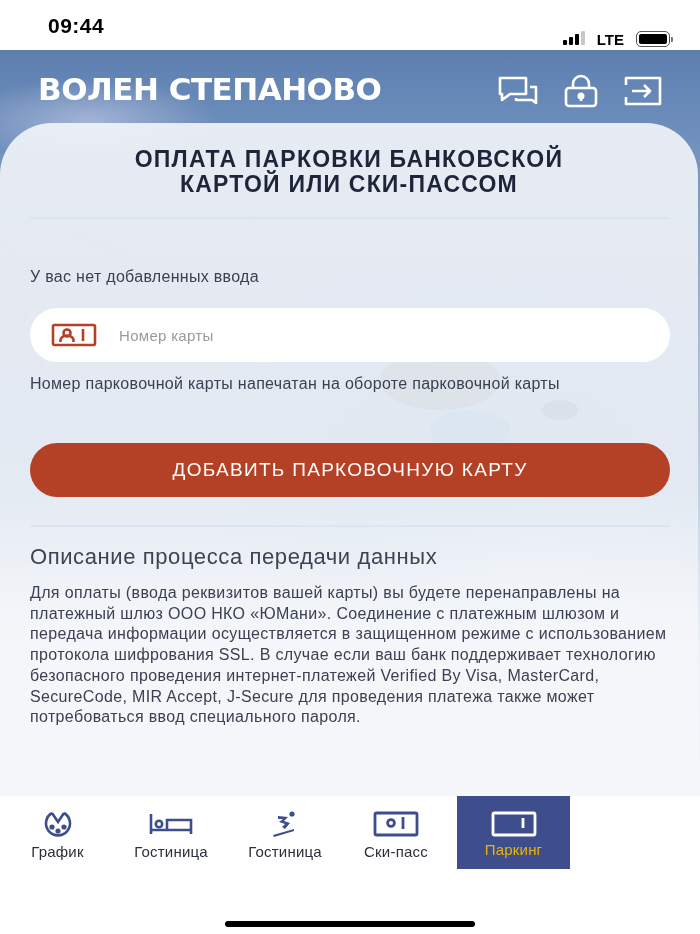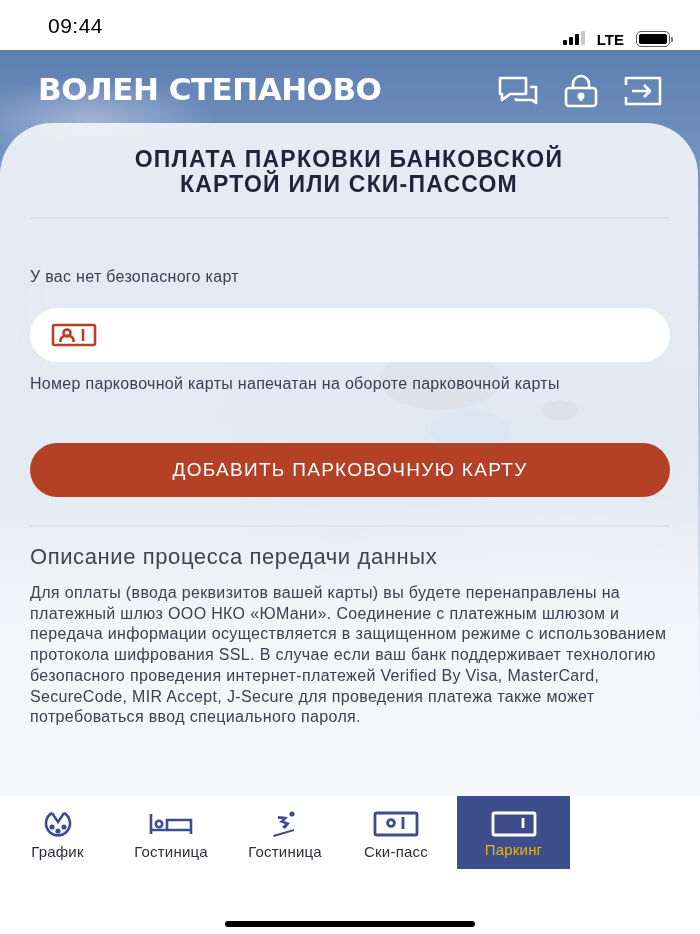--- a/index.html
+++ b/index.html
@@ -1,21 +1,21 @@
 <!DOCTYPE html>
 <html><head>
 <meta charset="utf-8">
 <style>
   * { box-sizing: border-box; margin: 0; padding: 0; }
   html, body { width: 700px; height: 934px; overflow: hidden; background: #ffffff; }
   body { font-family: "Liberation Sans", "DejaVu Sans", sans-serif; position: relative; }
 
   
   .status-bar { position: absolute; left: 0; top: 0; width: 700px; height: 50px; background: #ffffff; }
-  .status-time { position: absolute; left: 48px; top: 14px; font-size: 21px; font-weight: normal; color: #000; letter-spacing: 0.5px; }
+  .status-time { position: absolute; left: 48px; top: 14px; font-size: 21px; font-weight: bold; color: #000; letter-spacing: 0.5px; }
   .status-right { position: absolute; right: 30px; top: 31px; display: flex; align-items: flex-start; gap: 8px; }
   .signal { display: flex; align-items: flex-end; gap: 2px; height: 14px; }
   .signal span { width: 4px; background: #000; border-radius: 1px; }
   .signal span.dim { background: #c8c8c8; }
   .lte { font-size: 15px; font-weight: bold; color: #000; margin-left: 4px; }
   .battery { width: 34px; height: 16px; border: 1.5px solid #555; border-radius: 5px; padding: 2px; position: relative; margin-left: 4px; }
   .battery .fill { width: 100%; height: 100%; background: #000; border-radius: 2px; }
   .battery::after { content: ""; position: absolute; right: -4px; top: 5px; width: 2px; height: 5px; background: #777; border-radius: 0 1px 1px 0; }
 
   
@@ -118,31 +118,32 @@
   </div>
 </div>
 
 <div class="card">
   <div class="card-title">
     <div>ОПЛАТА ПАРКОВКИ БАНКОВСКОЙ</div>
     <div>КАРТОЙ ИЛИ СКИ-ПАССОМ</div>
   </div>
   <div class="divider" style="top:94px"></div>
 
-  <div class="no-cards">У вас нет безопасного карт</div>
+  <div class="no-cards">У вас нет добавленных ввода</div>
 
   <div class="card-input">
     <span class="id-icon">
       <svg width="46" height="24" viewBox="0 0 46 24" fill="none" stroke="#b44126" stroke-width="2.6">
         <rect x="2" y="2" width="42" height="20" rx="1.5"></rect>
         <circle cx="16" cy="10" r="3.5"></circle>
         <path d="M9.5 19 V17 A6.5 4.5 0 0 1 22.5 17 V19"></path>
         <line x1="32" y1="6" x2="32" y2="18"></line>
       </svg>
     </span>
+    <input type="text" placeholder="Номер карты" style="">
   </div>
 
   <div class="hint">Номер парковочной карты напечатан на обороте парковочной карты</div>
 
   <button class="add-btn">ДОБАВИТЬ ПАРКОВОЧНУЮ КАРТУ</button>
 
   <div class="divider" style="top:402px"></div>
 
   <div class="section-title">Описание процесса передачи данных</div>
   <div class="section-body">Для оплаты (ввода реквизитов вашей карты) вы будете перенаправлены на платежный шлюз ООО НКО «ЮМани». Соединение с платежным шлюзом и передача информации осуществляется в защищенном режиме с использованием протокола шифрования SSL. В случае если ваш банк поддерживает технологию безопасного проведения интернет-платежей Verified By Visa, MasterCard, SecureCode, MIR Accept, J-Secure для проведения платежа также может потребоваться ввод специального пароля.</div>

